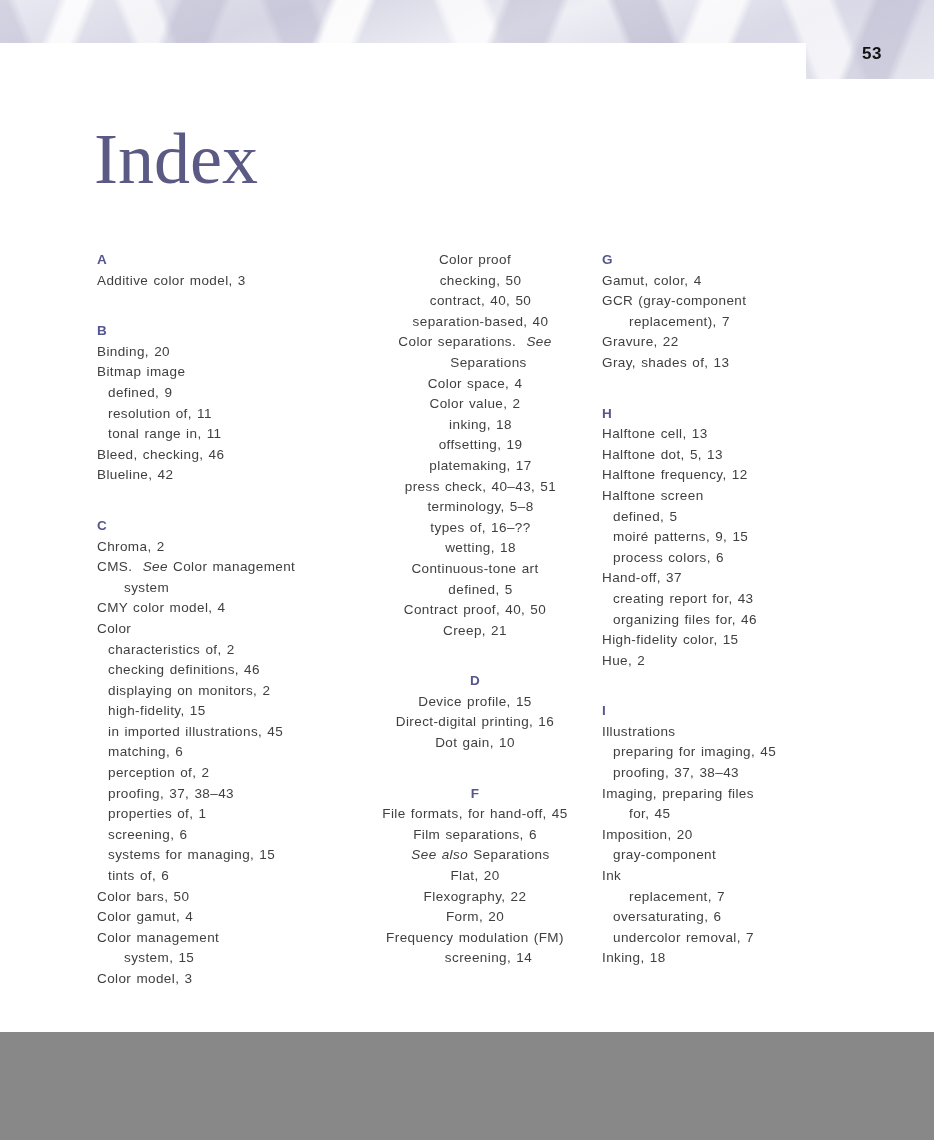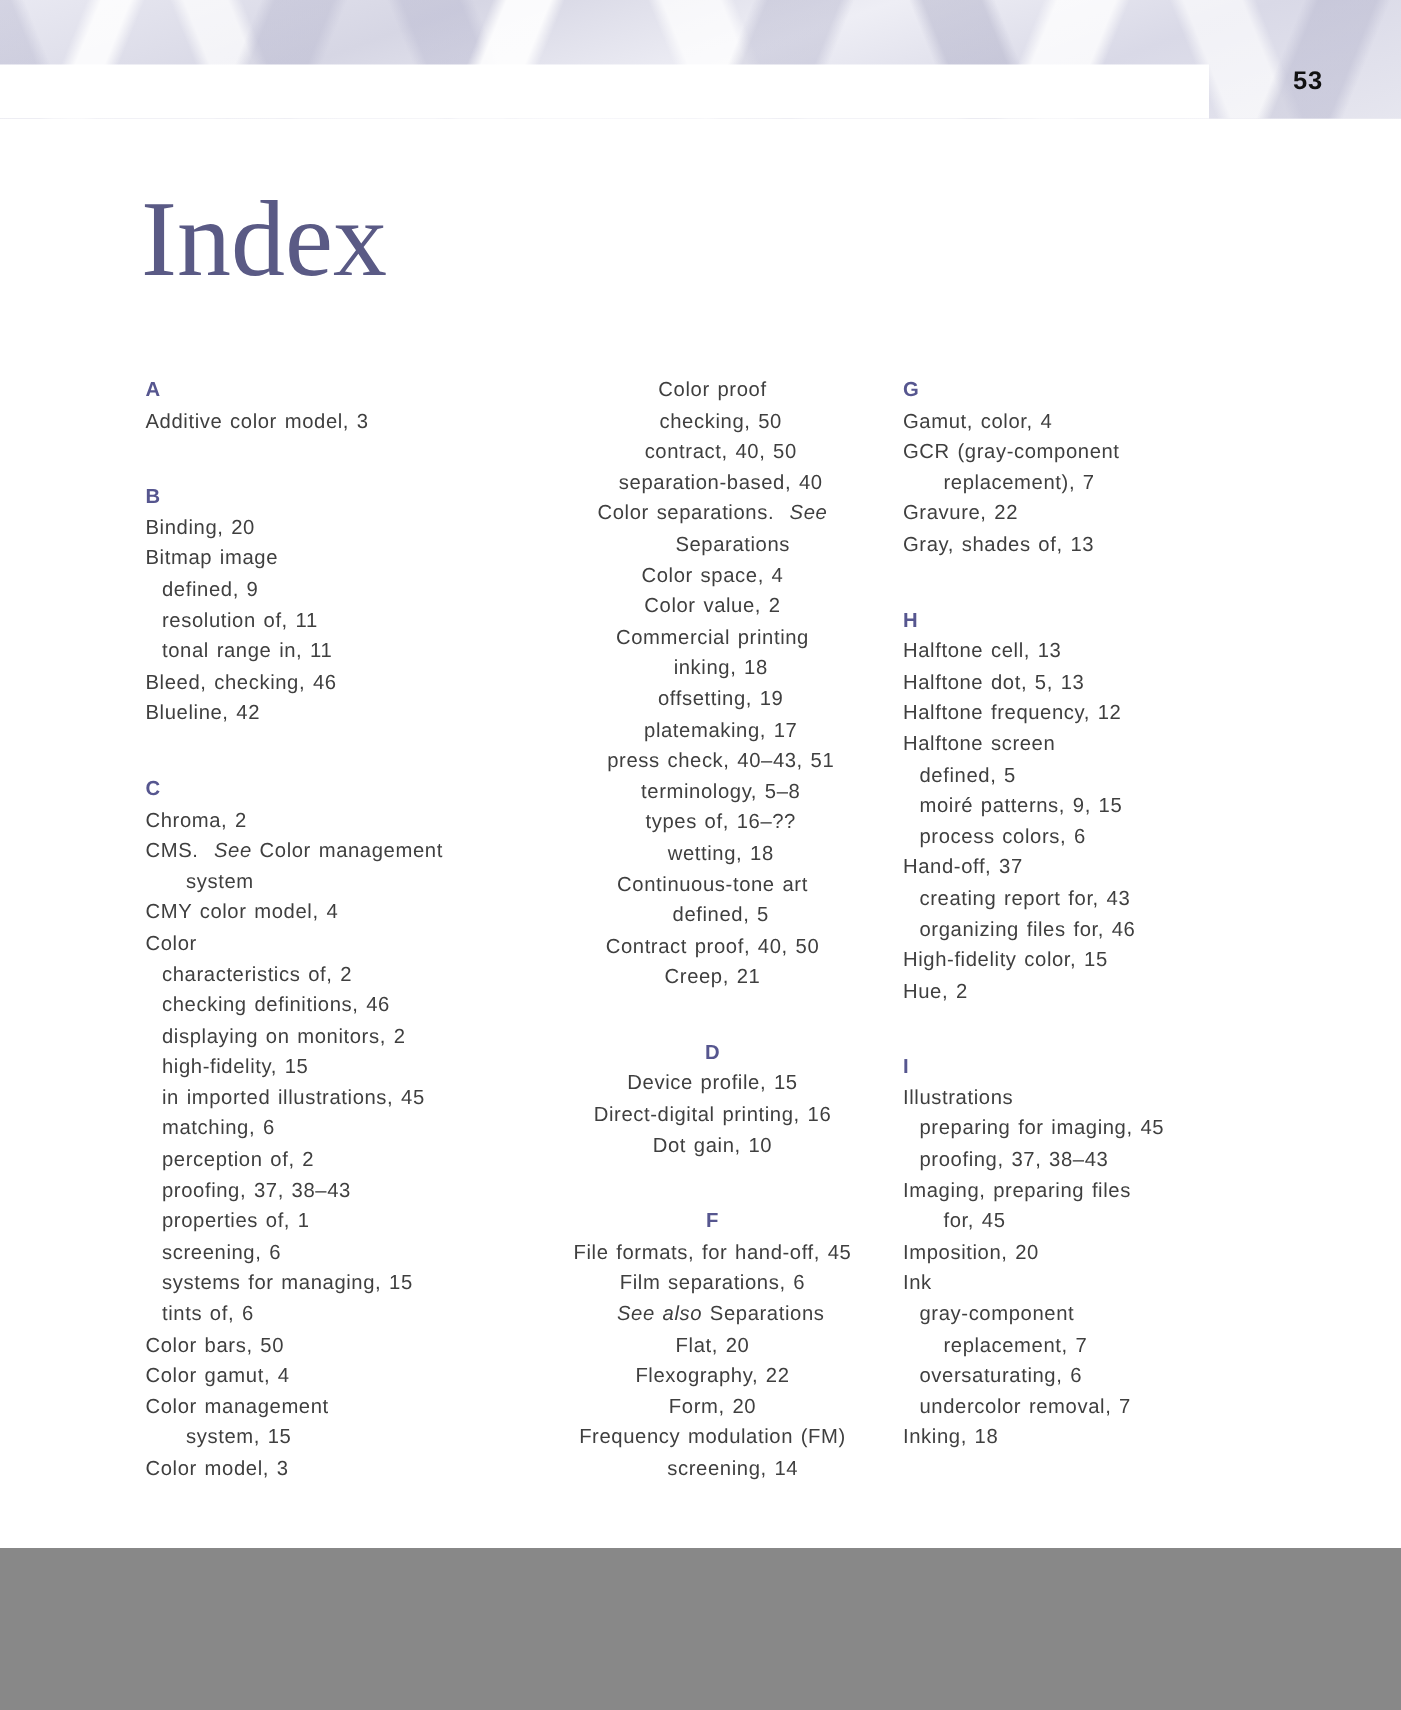--- a/index.html
+++ b/index.html
@@ -118,21 +118,20 @@
       </div>
     <div class="col col-2">
         <div class="line indent-0"><span>Color proof</span></div>
         <div class="line indent-1"><span>checking, 50</span></div>
         <div class="line indent-1"><span>contract, 40, 50</span></div>
         <div class="line indent-1"><span>separation-based, 40</span></div>
         <div class="line indent-0"><span>Color separations.  </span><span class="it">See</span></div>
         <div class="line indent-2"><span>Separations</span></div>
         <div class="line indent-0"><span>Color space, 4</span></div>
         <div class="line indent-0"><span>Color value, 2</span></div>
-        <div class="line indent-0"><span>Commercial printing</span></div>
         <div class="line indent-1"><span>inking, 18</span></div>
         <div class="line indent-1"><span>offsetting, 19</span></div>
         <div class="line indent-1"><span>platemaking, 17</span></div>
         <div class="line indent-1"><span>press check, 40–43, 51</span></div>
         <div class="line indent-1"><span>terminology, 5–8</span></div>
         <div class="line indent-1"><span>types of, 16–??</span></div>
         <div class="line indent-1"><span>wetting, 18</span></div>
         <div class="line indent-0"><span>Continuous-tone art</span></div>
         <div class="line indent-1"><span>defined, 5</span></div>
         <div class="line indent-0"><span>Contract proof, 40, 50</span></div>
@@ -171,22 +170,22 @@
         <div class="line indent-1"><span>organizing files for, 46</span></div>
         <div class="line indent-0"><span>High-fidelity color, 15</span></div>
         <div class="line indent-0"><span>Hue, 2</span></div>
         <div class="letter">I</div>
         <div class="line indent-0"><span>Illustrations</span></div>
         <div class="line indent-1"><span>preparing for imaging, 45</span></div>
         <div class="line indent-1"><span>proofing, 37, 38–43</span></div>
         <div class="line indent-0"><span>Imaging, preparing files</span></div>
         <div class="line indent-2"><span>for, 45</span></div>
         <div class="line indent-0"><span>Imposition, 20</span></div>
+        <div class="line indent-1"><span>gray-component</span></div>
         <div class="line indent-0"><span>Ink</span></div>
-        <div class="line indent-1"><span>gray-component</span></div>
         <div class="line indent-2"><span>replacement, 7</span></div>
         <div class="line indent-1"><span>oversaturating, 6</span></div>
         <div class="line indent-1"><span>undercolor removal, 7</span></div>
         <div class="line indent-0"><span>Inking, 18</span></div>
       </div>
   </div>
 
   <div class="footer-rule"></div>
   <div class="footer-tab"></div>
   <span class="footer-label">Index</span>

